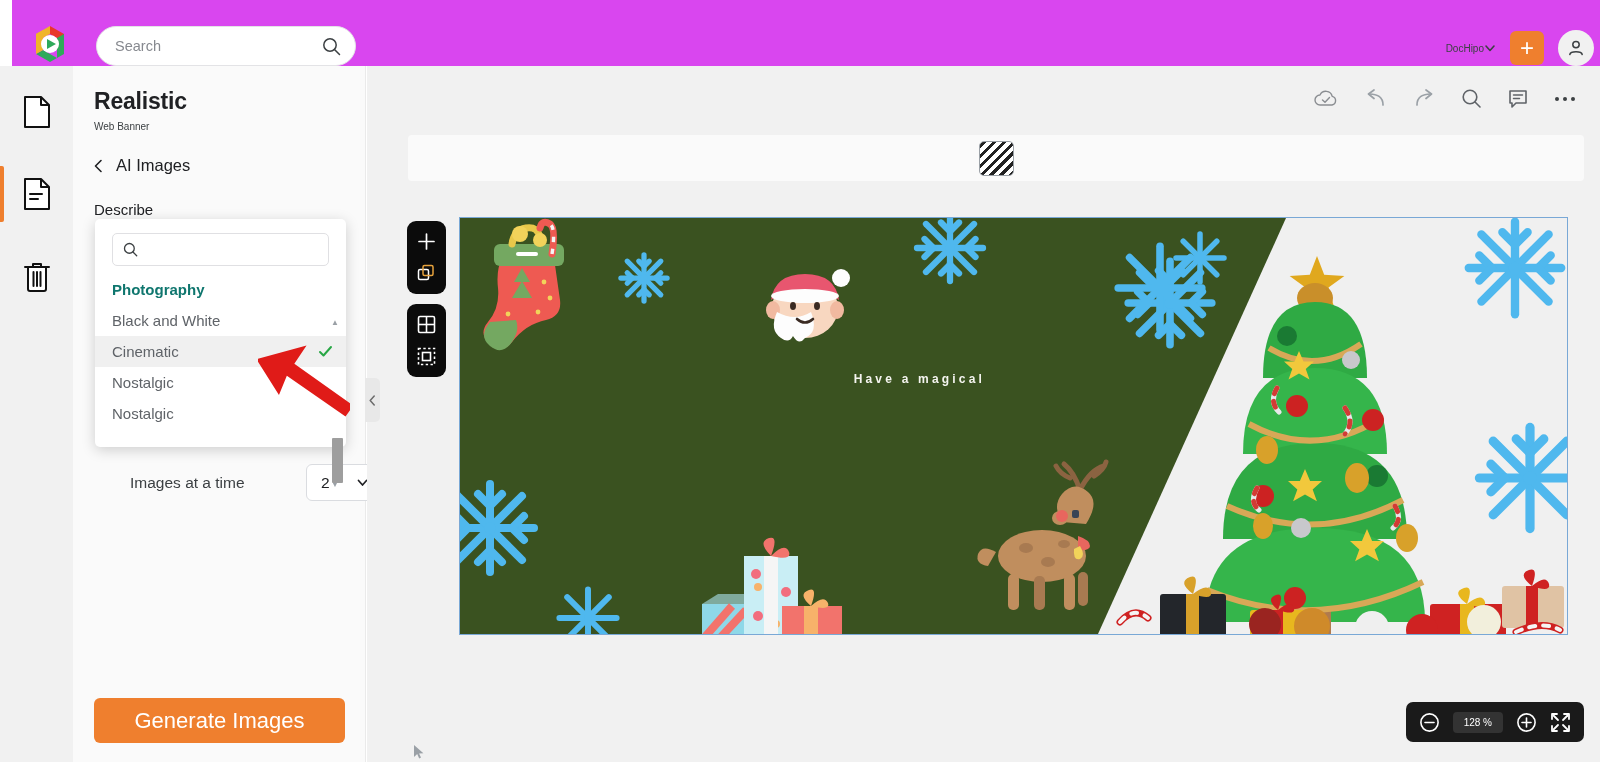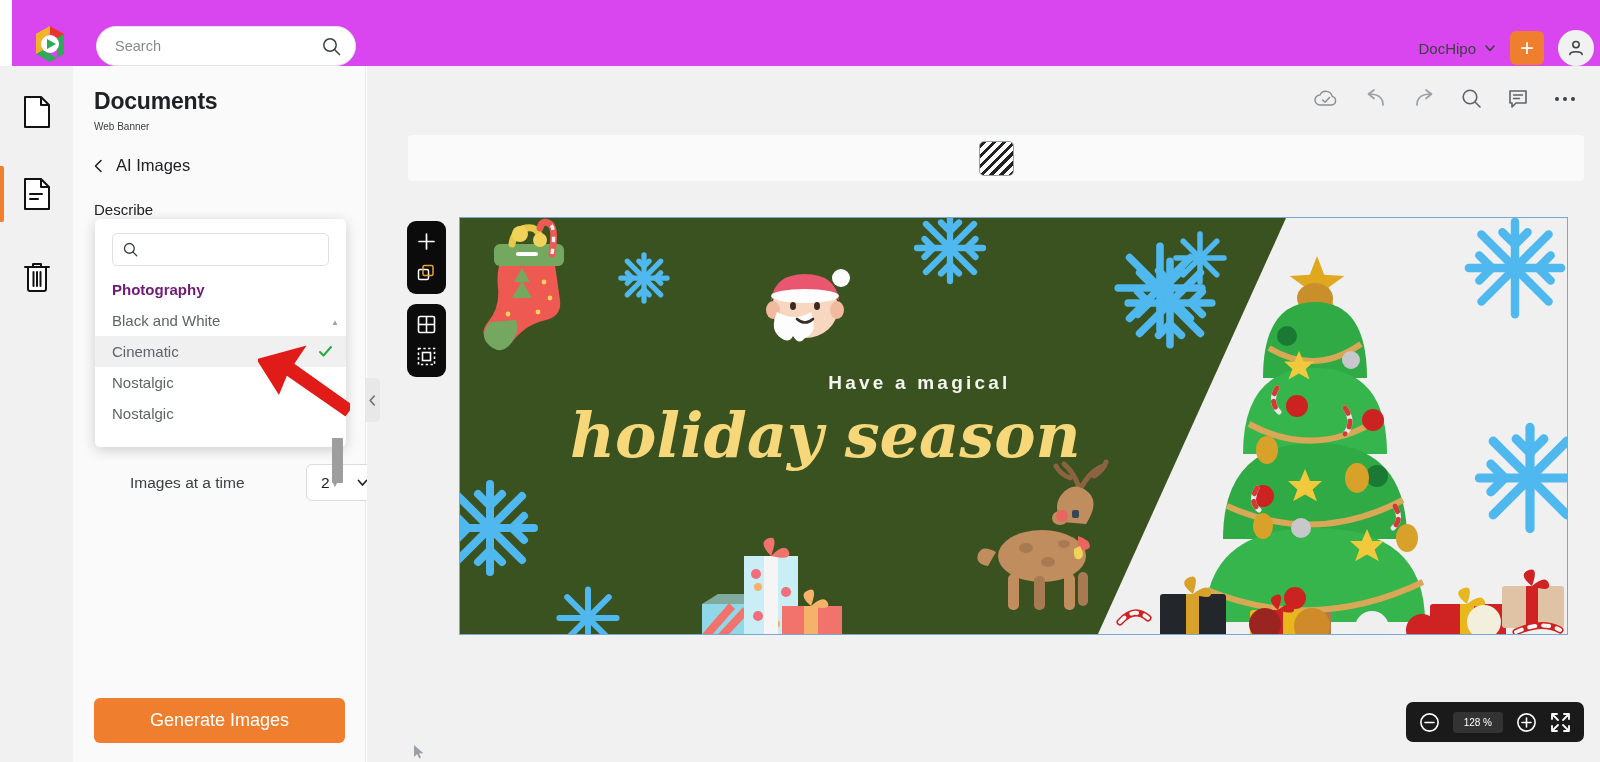--- a/index.html
+++ b/index.html
@@ -31,22 +31,22 @@
     background: transparent;
   }
   .searchbox input::placeholder { color: #86898f; }
   .search-ico { width: 19px; height: 19px; flex-shrink: 0; }
 
   .topbar-right {
     margin-left: auto; display: flex; align-items: center; gap: 14px;
     margin-right: 18px;
   }
   .brand-menu {
-    display: flex; align-items: center; gap: 8px;
-    font-size: 15px; color: #3c4043; cursor: pointer;
+    display: flex; align-items: center; 
+    font-size: 10px; color: #3c4043; cursor: pointer;
   }
   .chev { width: 12px; height: 12px; }
   .plus-btn {
     width: 34px; height: 34px; border-radius: 6px; background: #ef7f2e;
     display: flex; align-items: center; justify-content: center;
     color: #fff; font-size: 24px; line-height: 1; cursor: pointer;
     font-weight: 300;
   }
   .avatar-btn {
     width: 36px; height: 36px; border-radius: 50%; background: #f1f1f1;
@@ -96,21 +96,21 @@
   .count-select {
     width: 75px; height: 37px; border: 1px solid #dadce0; border-radius: 6px;
     background: #fff; display: flex; align-items: center;
     justify-content: space-between; padding: 0 11px 0 14px; cursor: pointer;
   }
   .count-select .v { font-size: 15.5px; color: #202124; }
 
   .gen-btn {
     position: absolute; left: 21px; bottom: 19px; width: 251px; height: 45px;
     background: #ef7f2e; border: 0; border-radius: 6px; color: #fff;
-    font-size: 18px; cursor: pointer; font-family: "Liberation Sans", sans-serif;
+    font-size: 22px; cursor: pointer; font-family: "Liberation Sans", sans-serif;
   }
 
   
   .dropdown {
     position: absolute; left: 95px; top: 219px; width: 251px; height: 228px;
     background: #fff; border-radius: 5px;
     box-shadow: 0 3px 14px rgba(0,0,0,0.18); z-index: 30;
     padding: 10px 0 0 0;
   }
   .dd-search {
@@ -121,21 +121,21 @@
   .dd-search input {
     border: 0; outline: none; flex: 1; margin-left: 7px; font-size: 13.5px;
     font-family: "Liberation Sans", sans-serif; background: transparent;
   }
   .dd-list { margin-top: 8px; position: relative; }
   .dd-item {
     height: 31px; display: flex; align-items: center;
     padding-left: 17px; font-size: 15px; color: #5f6368; cursor: pointer;
     position: relative;
   }
-  .dd-item.group { font-weight: bold; color: #701a75; }
+  .dd-item.group { font-weight: bold; color: #0f766e; }
   .dd-item.sel { background: #f0f0f0; }
   .dd-check {
     position: absolute; right: 13px; width: 15px; height: 15px;
   }
   .dd-scroll {
     position: absolute; right: 3px; top: 50px; width: 11px; height: 164px;
   }
   .dd-thumb {
     position: absolute; right: 3px; top: 164px; width: 11px; height: 45px;
     background: #9e9e9e; border-radius: 1px;
@@ -193,21 +193,21 @@
   
   .canvas-wrap {
     position: absolute; left: 92px; top: 151px; width: 1109px; height: 418px;
     border: 1px solid #79a8d6;
   }
   .canvas {
     position: absolute; inset: 0; overflow: hidden; background: #f0f0f0;
   }
   .cv-text1 {
     position: absolute; left: 15.5%; top: 37%; width: 52%;
-    text-align: center; color: #f5f5f0; font-size: 19px;
+    text-align: center; color: #f5f5f0; font-size: 12px;
     letter-spacing: 3.2px; font-weight: bold;
   }
   .cv-text2 {
     position: absolute; left: 5%; top: 45%; width: 56%;
     text-align: center; color: #f6d77a;
     font-family: "DejaVu Serif", serif; font-style: italic;
     font-size: 62px; line-height: 1; font-weight: bold;
   }
 
   
@@ -294,21 +294,21 @@
         <path d="M11 8 v-3 h8 v3" fill="none" stroke="#111" stroke-width="2" stroke-linejoin="round"></path>
         <path d="M6 8 h18 v22 a2 2 0 0 1 -2 2 h-14 a2 2 0 0 1 -2 -2 z" fill="#fff" stroke="#111" stroke-width="2" stroke-linejoin="round"></path>
         <line x1="11.5" y1="13" x2="11.5" y2="27" stroke="#111" stroke-width="2" stroke-linecap="round"></line>
         <line x1="15" y1="13" x2="15" y2="27" stroke="#111" stroke-width="2" stroke-linecap="round"></line>
         <line x1="18.5" y1="13" x2="18.5" y2="27" stroke="#111" stroke-width="2" stroke-linecap="round"></line>
       </svg>
     </div>
   </div>
 
   <div class="panel">
-    <div class="panel-title">Documents</div>
+    <div class="panel-title">Realistic</div>
     <div class="panel-sub">Web Banner</div>
 
     <div class="panel-back">
       <span class="bk">
         <svg width="9" height="14" viewBox="0 0 9 14">
           <polyline points="7,1.5 1.5,7 7,12.5" fill="none" stroke="#202124" stroke-width="1.6" stroke-linecap="round" stroke-linejoin="round"></polyline>
         </svg>
       </span>
       <span class="lbl">AI Images</span>
     </div>
@@ -750,21 +750,20 @@
                 <line x1="0" y1="-22" x2="0" y2="22"></line>
                   <line x1="-22" y1="0" x2="22" y2="0"></line>
                 <line x1="-16" y1="-16" x2="16" y2="16"></line>
                   <line x1="-16" y1="16" x2="16" y2="-16"></line>
               </g>
             </g>
           </g>
         </svg>
 
         <div class="cv-text1">Have a magical</div>
-        <div class="cv-text2">holiday season</div>
       </div>
     </div>
 
     <div class="zoomwidget">
       <span class="zb">
         <svg width="21" height="21" viewBox="0 0 21 21">
           <circle cx="10.5" cy="10.5" r="8.6" fill="none" stroke="#fff" stroke-width="1.6"></circle>
           <line x1="6" y1="10.5" x2="15" y2="10.5" stroke="#fff" stroke-width="1.6" stroke-linecap="round"></line>
         </svg>
       </span>

